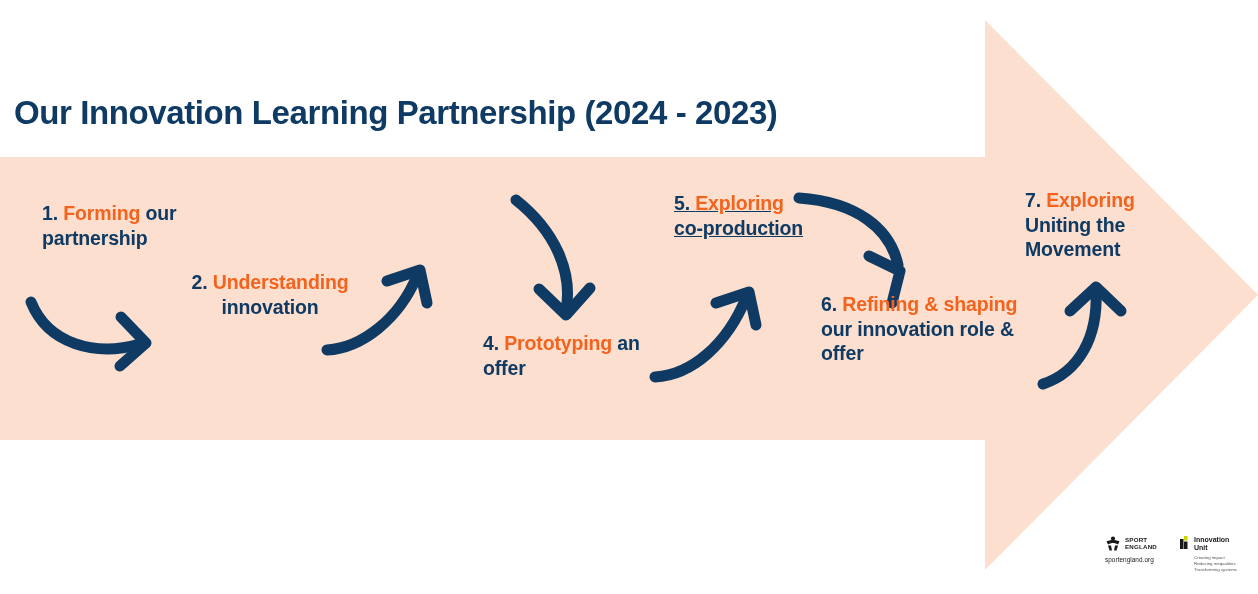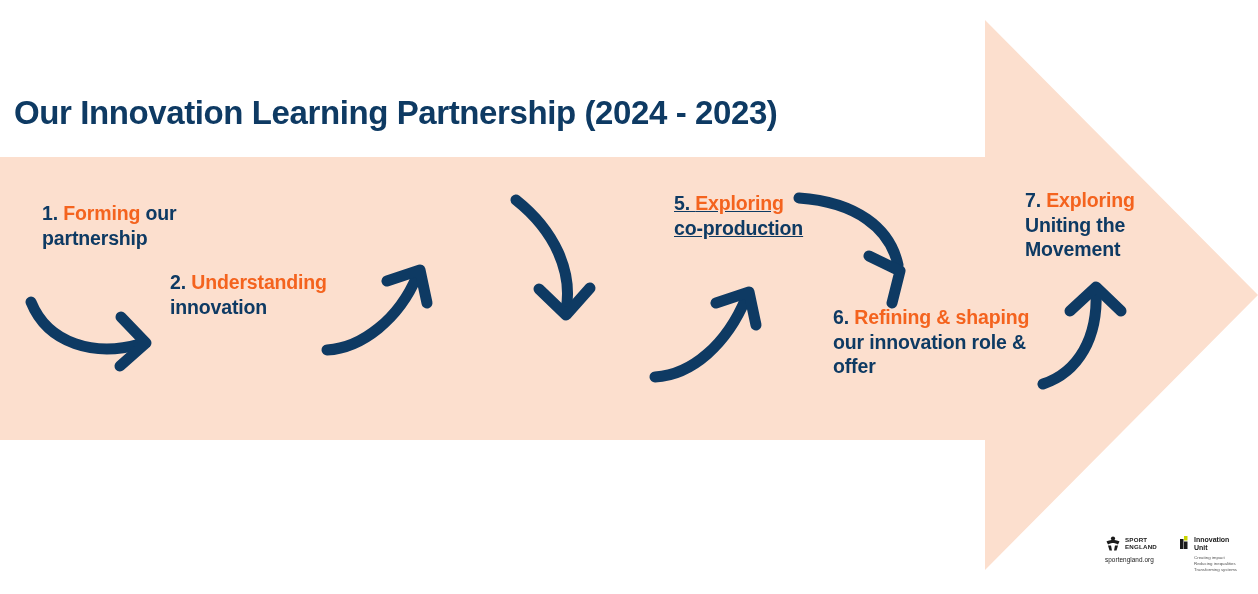--- a/index.html
+++ b/index.html
@@ -31,25 +31,25 @@
     font-weight:bold;
     line-height:1.26;
     color:#0E3A63;
     letter-spacing:-0.15px;
     z-index:4;
   }
   .step .hl{color:#F4631E;}
   .step .num{color:#0E3A63;}
 
   .s1{left:14px;  top:201px; width:160px;margin-left:28px;}
-  .s2{left:170px; top:270px; width:200px;}
+  .s2{left:170px; top:270px; width:200px;text-align:center;}
   .s3{left:341px; top:191px; width:175px;}
   .s4{left:483px; top:331px; width:170px;}
   .s5{left:674px; top:191px; width:135px;text-decoration:underline;}
-  .s6{left:821px; top:305px; width:205px;margin-left:12px;}
+  .s6{left:821px; top:292px; width:205px;}
   .s7{left:1025px;top:188px; width:145px;}
 
   .arrows{position:absolute;left:0;top:0;width:1258px;height:594px;z-index:3;}
 
   .logos{
     position:absolute;
     left:1105px;top:536px;
     width:150px;height:52px;
     z-index:6;
     display:flex;
@@ -128,20 +128,25 @@
     <span>our partnership</span>
   </div>
 
   <div class="step s2">
     <span class="num">2.</span>
     <span class="hl">Understanding</span>
     <span>innovation</span>
   </div>
 
 
+  <div class="step s4">
+    <span class="num">4.</span>
+    <span class="hl">Prototyping</span>
+    <span>an offer</span>
+  </div>
 
   <div class="step s5">
     <span class="num">5.</span>
     <span class="hl">Exploring</span>
     <span>co-production</span>
   </div>
 
   <div class="step s6">
     <span class="num">6.</span>
     <span class="hl">Refining &amp; shaping</span>

